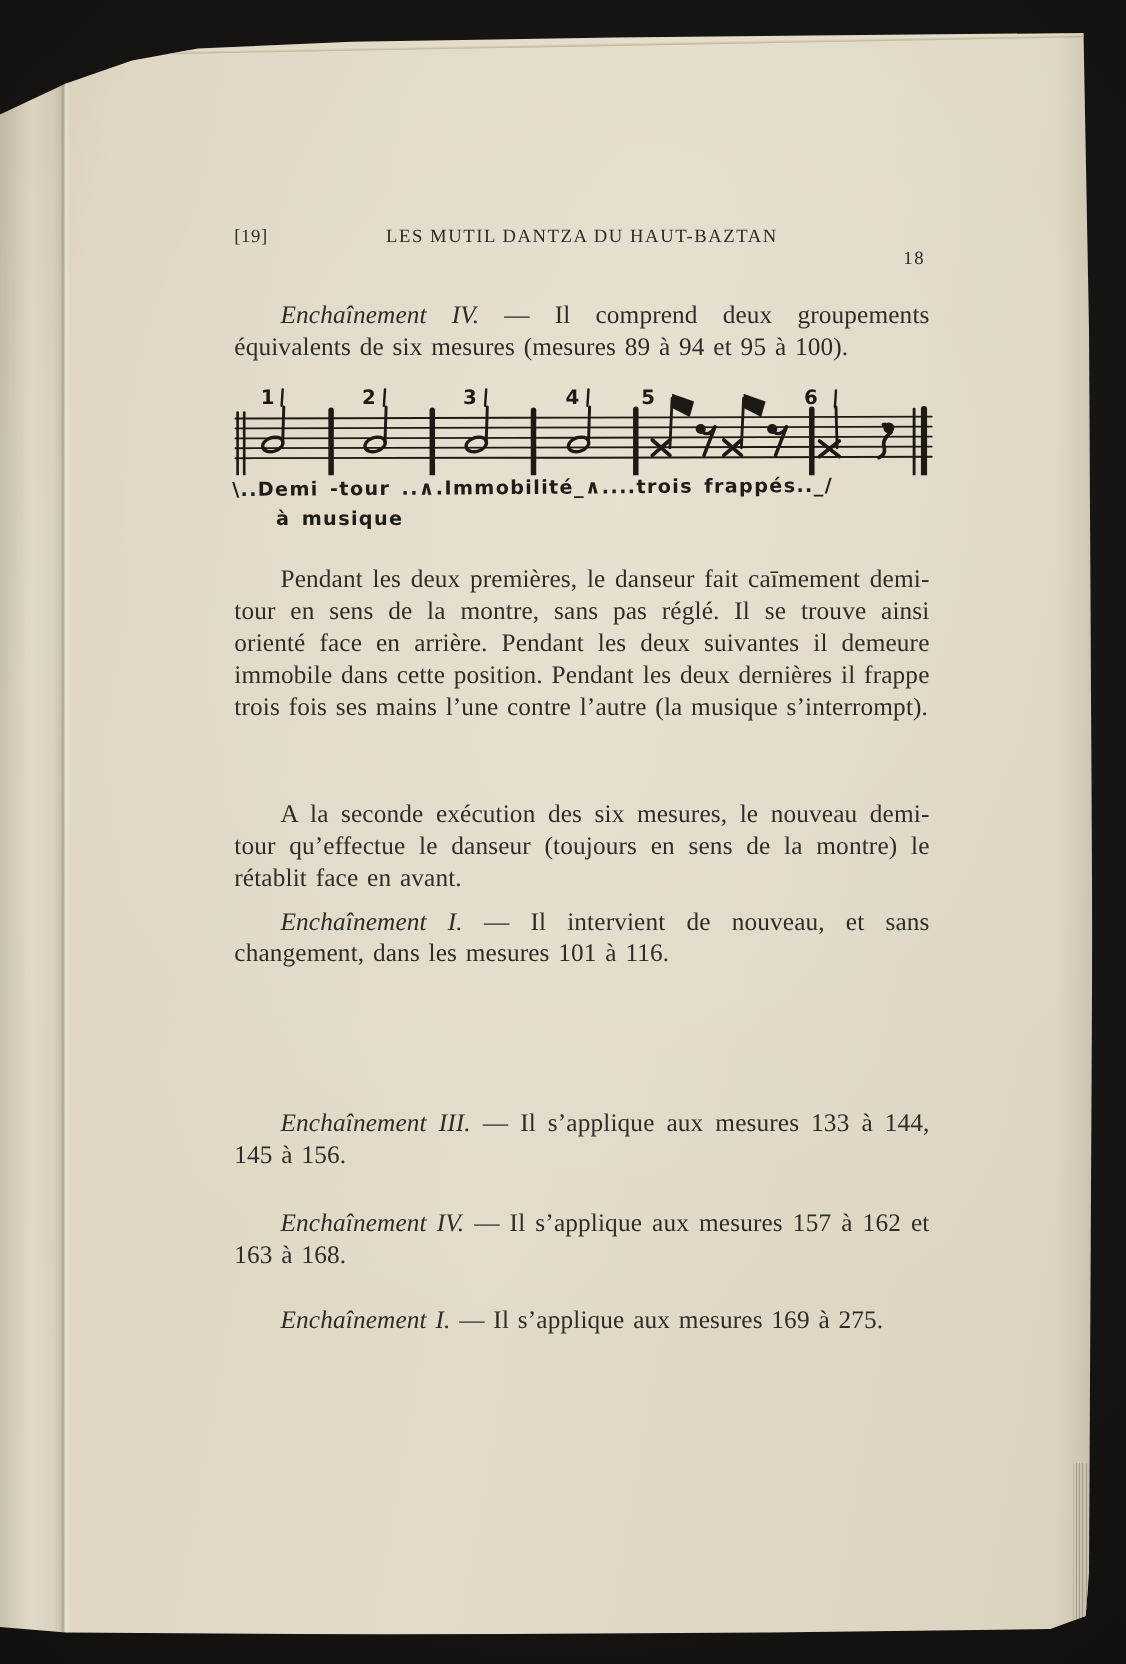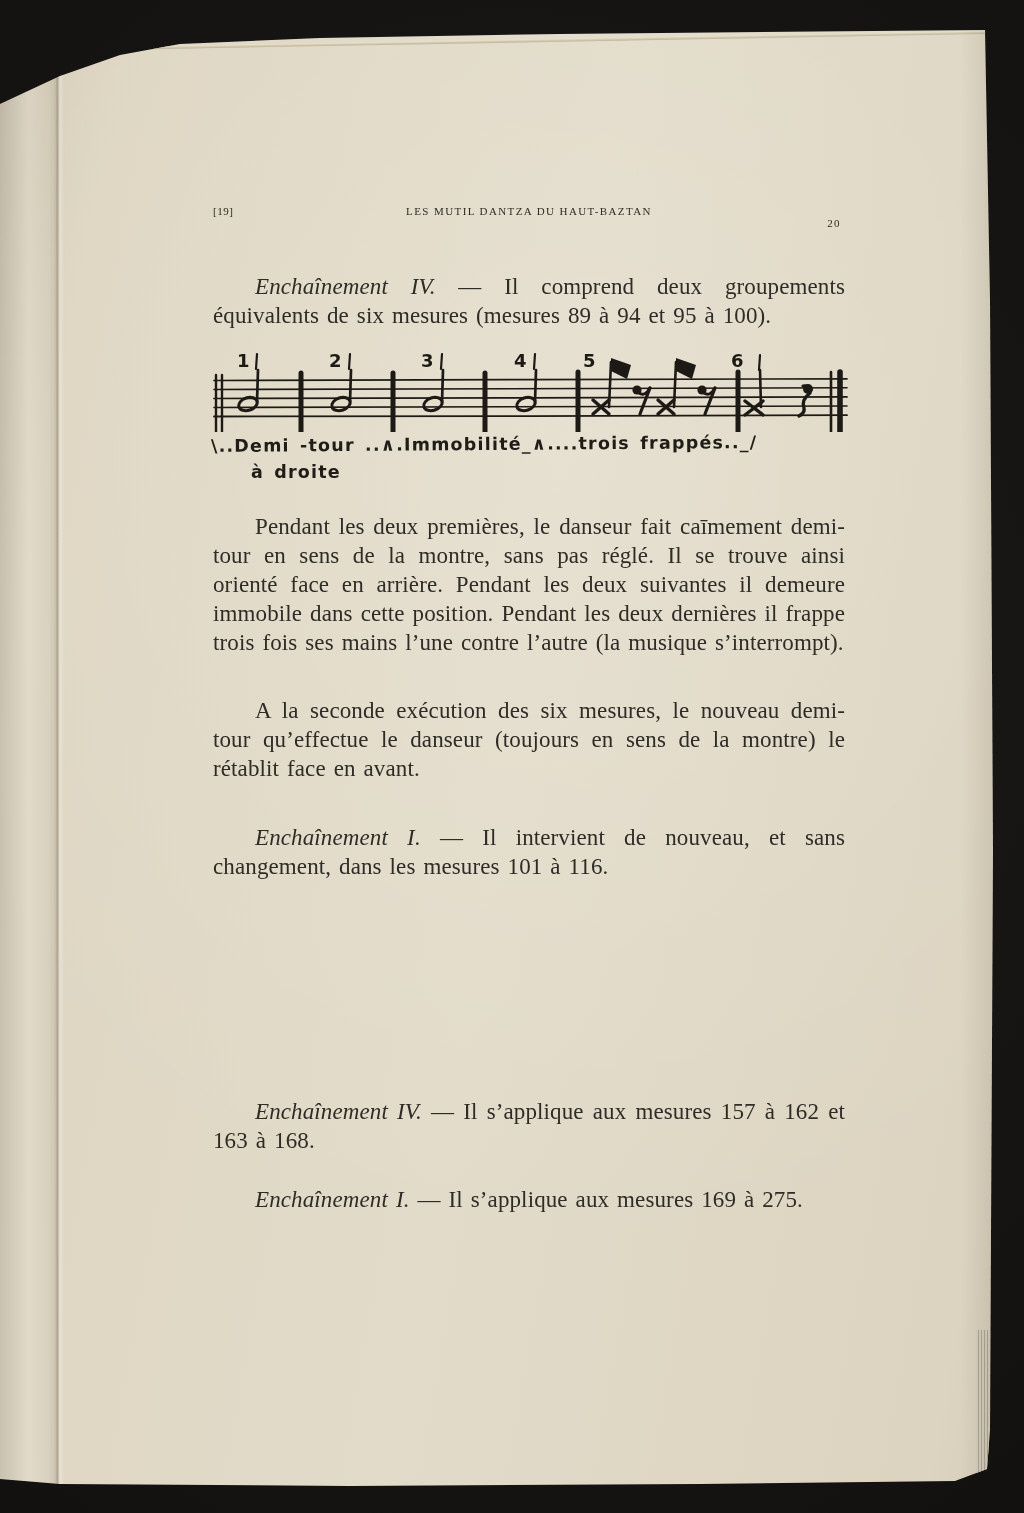--- a/index.html
+++ b/index.html
@@ -38,21 +38,21 @@
     opacity:.85; transform:skewY(2deg);
   }
   .right-shade {
     position:absolute; left:960px; top:30px; width:33px; height:1450px;
     background:linear-gradient(to right, rgba(0,0,0,0) 0%, rgba(80,70,50,0.12) 100%);
   }
   .content { position:absolute; left:213px; top:0; width:632px; height:100%; }
 
   .page-header {
     position:absolute; top:205px; left:0; width:632px; height:26px;
-    font-size:11px; letter-spacing:1.4px; color:#2e2b26; white-space:nowrap;
+    font-size:17px; letter-spacing:1.4px; color:#2e2b26; white-space:nowrap;
   }
   .h-left  { position:absolute; left:0; letter-spacing:0.5px; }
   .h-center{ display:block; text-align:center; }
   .h-right { position:absolute; right:4px; }
 
   .body-text {
     position:absolute; left:0; width:632px; margin:0;
     font-size:23px; line-height:29px; color:#2f2c27;
     text-align:justify; word-spacing:0.09em; letter-spacing:0.005em;
   }
@@ -80,21 +80,21 @@
   <div class="left-strip"></div>
   <div class="crease"></div>
   <div class="page-stack"></div>
   <div class="right-shade"></div>
 
   <div class="content">
 
     <div class="page-header">
       <span class="h-left">[19]</span>
       <span class="h-center">LES MUTIL DANTZA DU HAUT-BAZTAN</span>
-      <span class="h-right">20</span>
+      <span class="h-right">18</span>
     </div>
 
     <p class="body-text indent" style="top:272px"><span class="lead">Enchaînement IV.</span><span> — Il comprend deux groupements équivalents de six mesures (mesures 89 à 94 et 95 à 100).</span></p>
 
     <figure class="music-figure" style="margin:0">
       <svg width="640" height="80" viewBox="0 0 640 80">
 
         <g>
           <path class="ink" stroke-width="1.7" d="M3 28.5 C 200 26.8, 440 28.4, 636 26.8"></path>
           <path class="ink" stroke-width="1.6" d="M3 37.5 C 220 36.2, 430 37.6, 636 35.8"></path>
@@ -174,23 +174,24 @@
           <path class="ink" stroke-width="3.2" d="M592 34 Q 597 33 600 38"></path>
           <path class="ink" stroke-width="3.4" d="M599 41 Q 590 48 593 56 Q 594 61 588 64"></path>
         </g>
 
         <g>
           <line class="ink" stroke-width="2.6" x1="620" y1="20" x2="620" y2="82"></line>
           <line class="ink" stroke-width="5.6" x1="629" y1="20" x2="629" y2="82"></line>
         </g>
       </svg>
       <div class="annot1">\..Demi -tour ..∧.Immobilité_∧....trois frappés.._/</div>
-      <div class="annot2">à droite</div>
+      <div class="annot2">à musique</div>
     </figure>
 
     <p class="body-text indent" style="top:512px"><span class="lead"></span><span>Pendant les deux premières, le danseur fait caīmement demi-tour en sens de la montre, sans pas réglé. Il se trouve ainsi orienté face en arrière. Pendant les deux suivantes il demeure immobile dans cette position. Pendant les deux dernières il frappe trois fois ses mains l’une contre l’autre (la musique s’interrompt).</span></p>
-    <p class="body-text indent" style="top:696px"><span class="lead"></span><span>A la seconde exécution des six mesures, le nouveau demi-tour qu’effectue le danseur (toujours en sens de la montre) le rétablit face en avant.</span></p>
+    <p class="body-text indent" style="top:725px"><span class="lead"></span><span>A la seconde exécution des six mesures, le nouveau demi-tour qu’effectue le danseur (toujours en sens de la montre) le rétablit face en avant.</span></p>
     <p class="body-text indent" style="top:823px"><span class="lead">Enchaînement I.</span><span> — Il intervient de nouveau, et sans changement, dans les mesures 101 à 116.</span></p>
+    <p class="body-text indent" style="top:1006px"><span class="lead">Enchaînement III.</span><span> — Il s’applique aux mesures 133 à 144, 145 à 156.</span></p>
     <p class="body-text indent" style="top:1097px"><span class="lead">Enchaînement IV.</span><span> — Il s’applique aux mesures 157 à 162 et 163 à 168.</span></p>
     <p class="body-text indent" style="top:1185px"><span class="lead">Enchaînement I.</span><span> — Il s’applique aux mesures 169 à 275.</span></p>
 
   </div>
 </div>
 
 </body></html>

